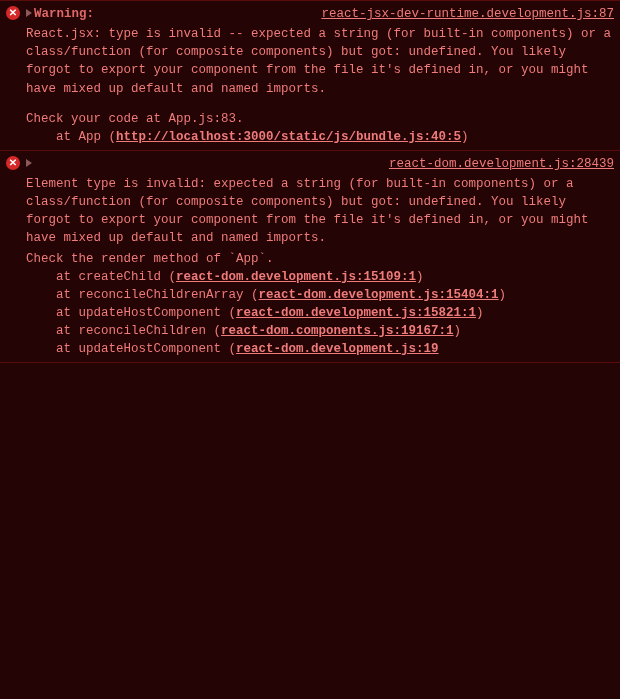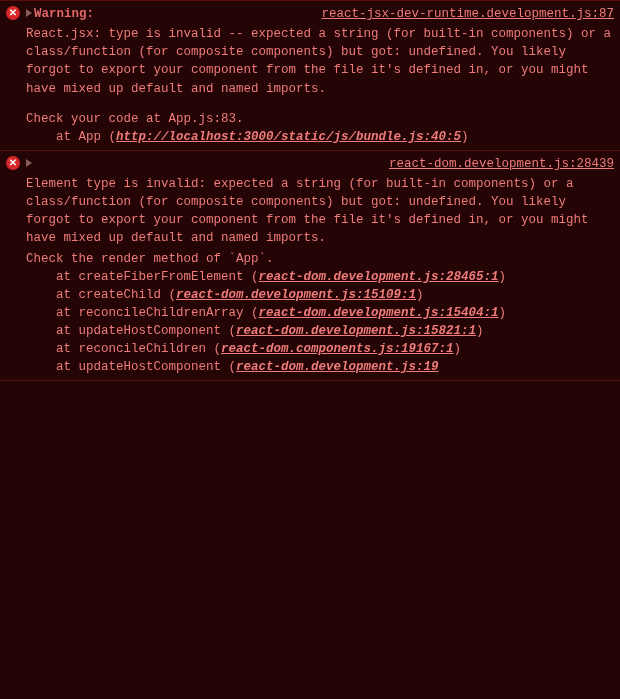--- a/index.html
+++ b/index.html
@@ -64,21 +64,20 @@
       color: #ef7b7b;
       cursor: pointer;
     }
     .msg-body {
       margin-top: 2px;
     }
     .u {
       text-decoration: underline;
       font-weight: bold;
       cursor: pointer;
-      font-style: italic;
     }
     .wrap-block {
       white-space: pre-wrap;
       word-break: break-all;
     }
   </style>
 </head>
 <body>
 
 <div class="entry">
@@ -94,19 +93,18 @@
 </div>
 
 <div class="entry">
   <div class="icon-circle">✕</div>
   <div class="header-line">
     <span class="disclose"></span>
     <span class="source-link">react-dom.development.js:28439</span>
   </div>
   <div class="msg-body">Element type is invalid: expected a string (for built-in components) or a class/function (for composite components) but got: undefined. You likely forgot to export your component from the file it's defined in, or you might have mixed up default and named imports.</div>
   <div class="msg-body" style="margin-top:2px">Check the render method of `App`.</div>
-  <div class="wrap-block"><span>    at createFiberFromElement (</span><span class="u">react-dom.development.js:28465:1</span><span>)</span></div>
   <div class="wrap-block"><span>    at createChild (</span><span class="u">react-dom.development.js:15109:1</span><span>)</span></div>
   <div class="wrap-block"><span>    at reconcileChildrenArray (</span><span class="u">react-dom.development.js:15404:1</span><span>)</span></div>
   <div class="wrap-block"><span>    at updateHostComponent (</span><span class="u">react-dom.development.js:15821:1</span><span>)</span></div>
   <div class="wrap-block"><span>    at reconcileChildren (</span><span class="u">react-dom.components.js:19167:1</span><span>)</span></div>
   <div class="wrap-block"><span>    at updateHostComponent (</span><span class="u">react-dom.development.js:19</span><span></span></div>
 </div>
 
 </body></html>

